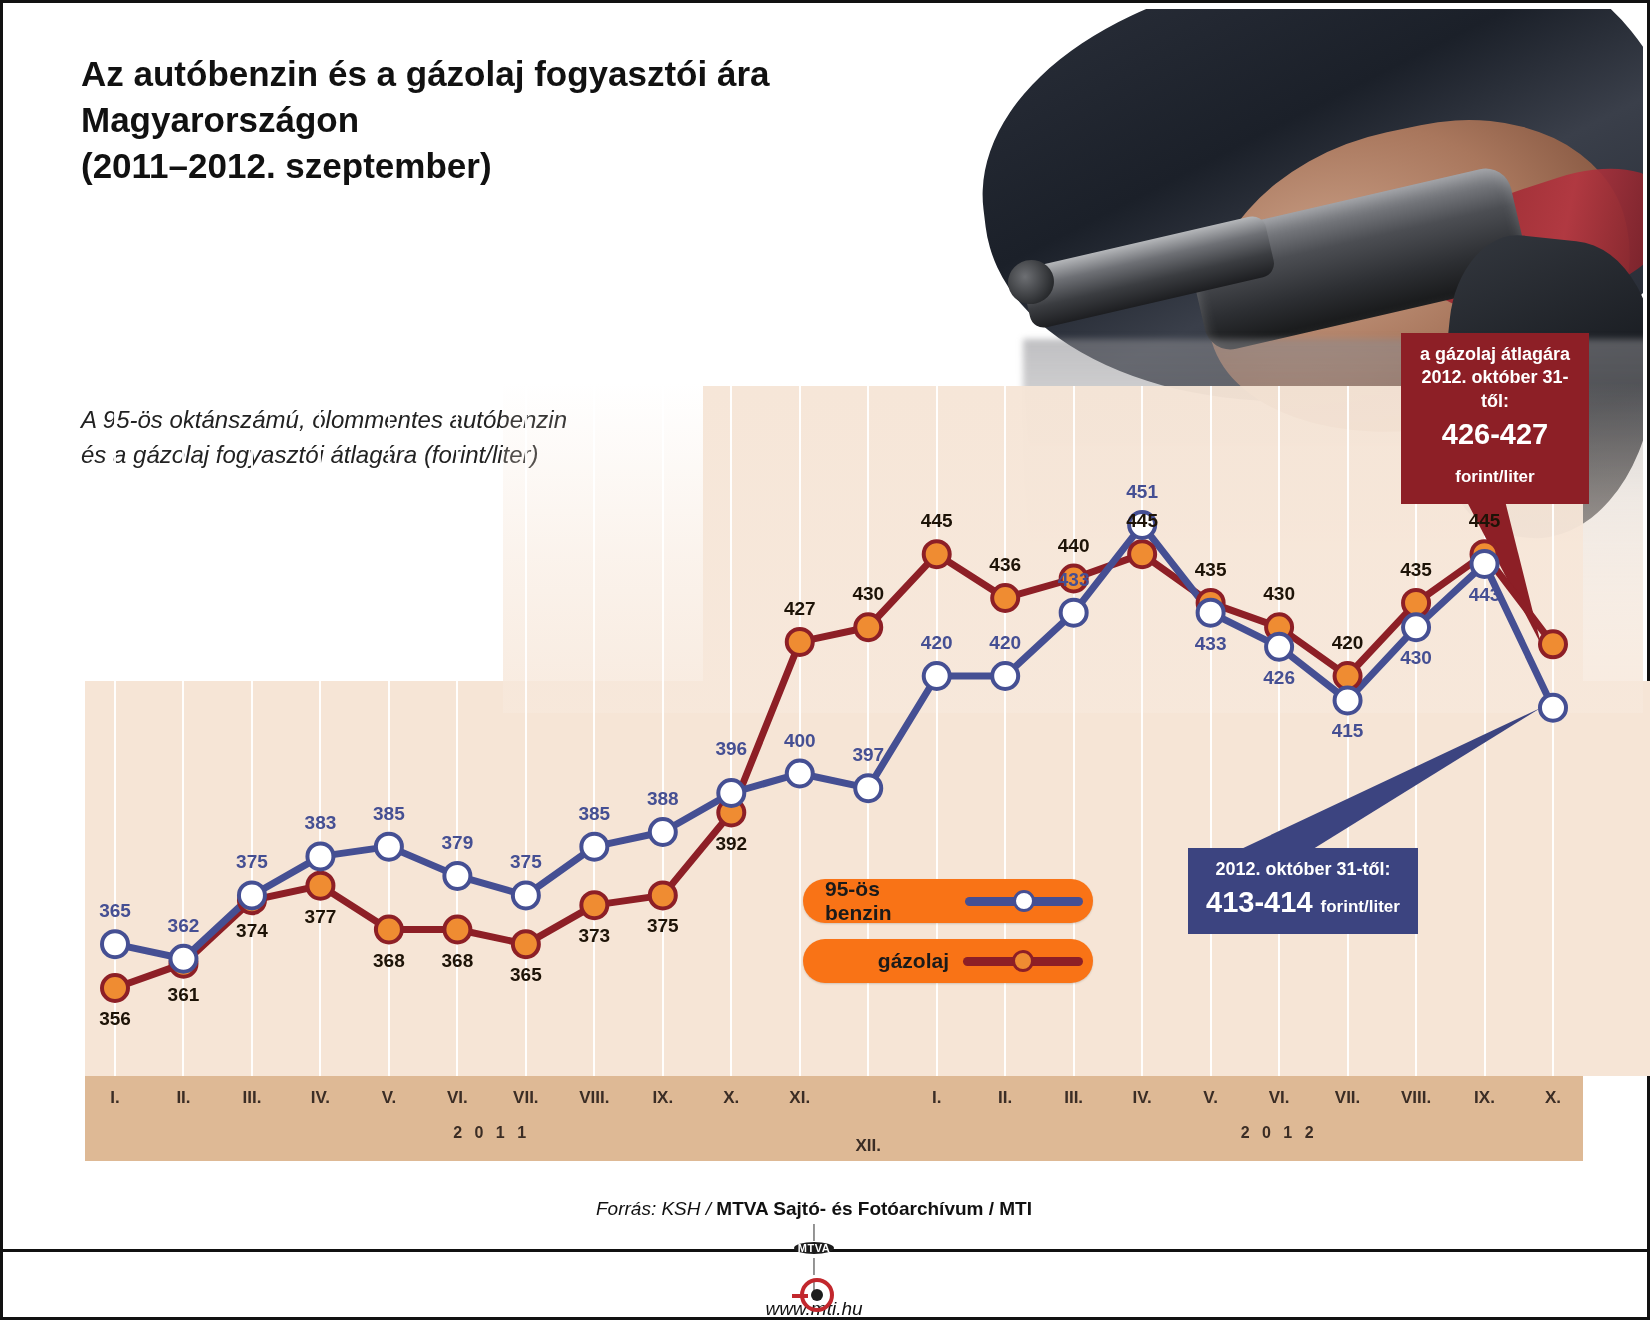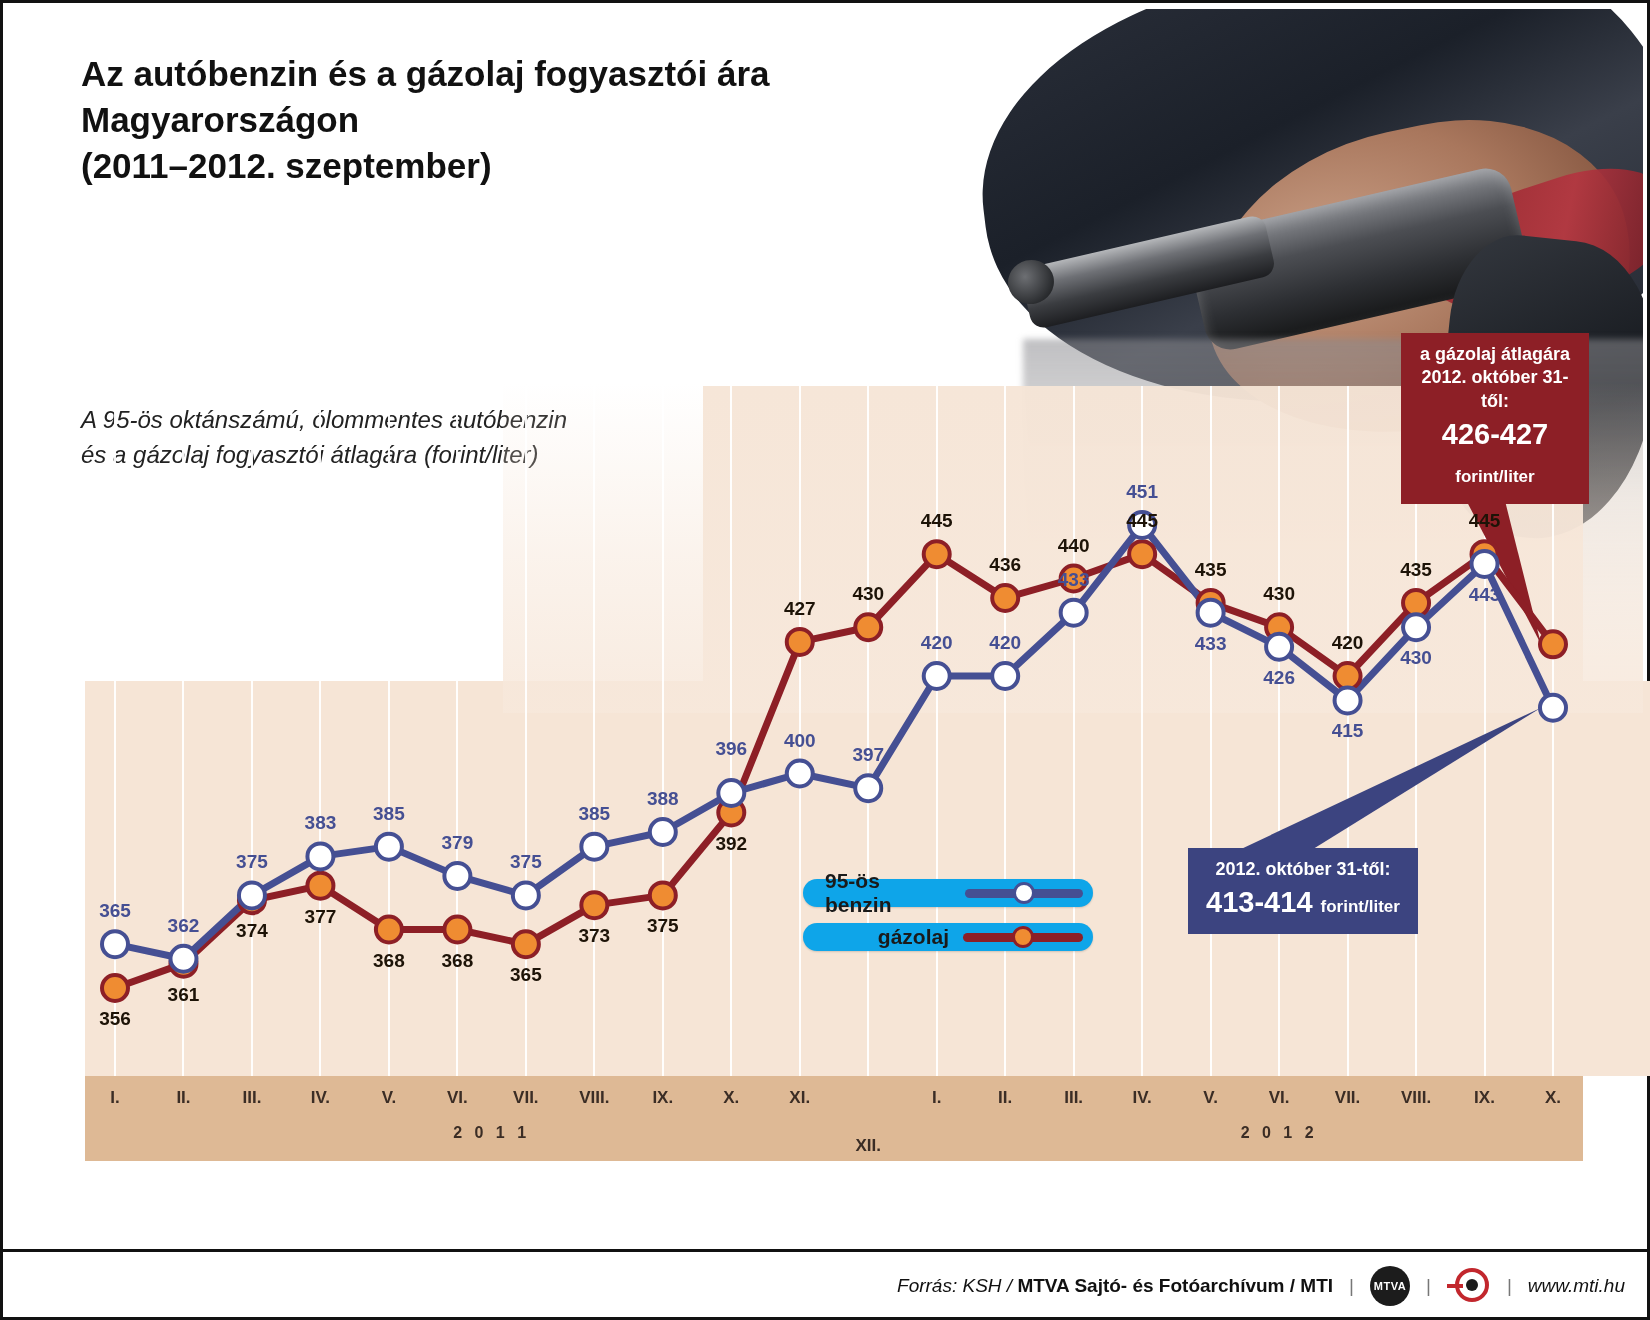--- a/index.html
+++ b/index.html
@@ -180,23 +180,23 @@
     font-weight:bold;
     transform:translateX(-50%);
     white-space:nowrap;
   }
   .pt-label.benzin { color:#454f93; }
   .pt-label.gazolaj { color:#1d1307; }
   
   #legend { position:absolute; left:800px; top:876px; width:290px; }
   .legend-row {
     display:flex; align-items:center; justify-content:flex-end;
-    background:#0ea5e9;
+    background:#f97316;
     border-radius:24px;
-    height:28px;
+    height:44px;
     margin-bottom:16px;
     padding-right:10px;
     box-shadow:0 1px 2px rgba(0,0,0,.15);
   }
   .legend-label {
     font-size:21px; font-weight:bold; color:#1a1a1a;
     margin-right:14px; margin-left:22px;
   }
   .legend-mark { position:relative; width:120px; height:26px; }
   .legend-mark .lm-line {
@@ -224,21 +224,21 @@
   #callout-diesel { left:1398px; top:330px; width:188px; background:#8d1f26; }
   #callout-petrol { left:1185px; top:845px; width:230px; background:#3c4480; }
   
   #footer-rule {
     position:absolute; left:0; right:0; top:1246px; height:3px; background:#111;
   }
   #footer {
     position:absolute; left:0; right:0; top:1249px; height:68px;
     display:flex; align-items:center; justify-content:flex-end;
     padding-right:22px;
-    font-size:19px; color:#111;
+    font-size:19px; color:#111;flex-direction:column;
   }
   #footer .src { font-style:italic; }
   #footer .src b { font-style:normal; font-weight:bold; }
   #footer .sep { margin:0 16px; color:#777; }
   .logo-mtva {
     width:40px; height:40px; border-radius:50%;
     background:#1c1c1c; color:#fff;
     display:flex; align-items:center; justify-content:center;
     font-size:11px; font-weight:bold; letter-spacing:.5px;
   }

